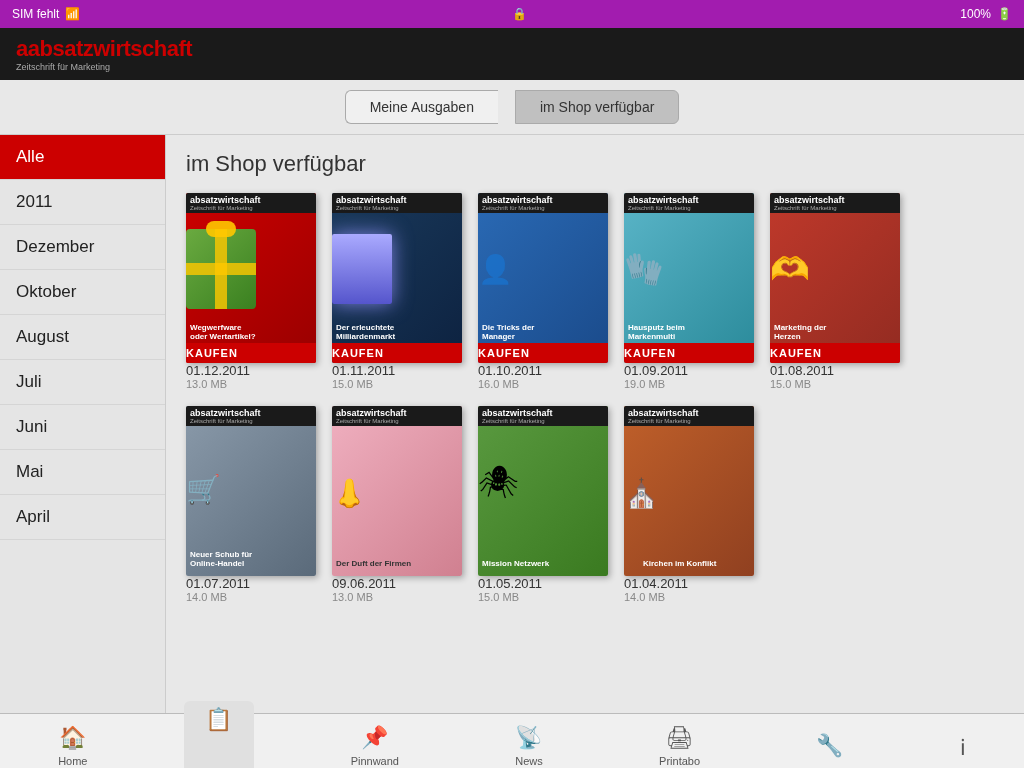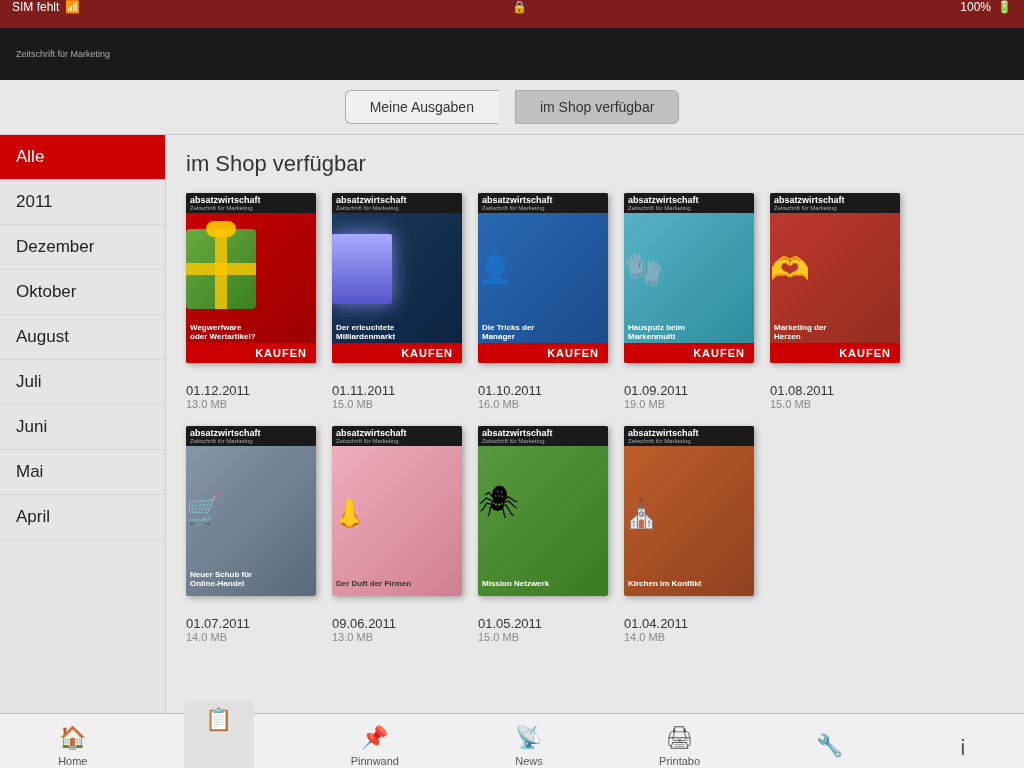--- a/index.html
+++ b/index.html
@@ -1,23 +1,23 @@
 <!DOCTYPE html>
 <html><head>
   <meta charset="utf-8">
   <style>
     * { box-sizing: border-box; margin: 0; padding: 0; }
     body { font-family: -apple-system, 'Helvetica Neue', Arial, sans-serif; background: #d0d0d0; width: 1024px; height: 768px; overflow: hidden; position: relative; }
 
     
     .status-bar {
-      background: #7f1d1d;
+      background: #a21caf;
       height: 28px;
       display: flex;
-      align-items: flex-start;
+      align-items: center;
       justify-content: space-between;
       padding: 0 12px;
       color: white;
       font-size: 12px;
     }
     .status-left { display: flex; align-items: center; gap: 6px; }
     .status-right { display: flex; align-items: center; gap: 6px; }
 
     
     .header {
@@ -133,30 +133,30 @@
     }
     .cover-brand-bar .brand-text { color: white; font-size: 9px; font-weight: bold; }
     .cover-brand-bar .brand-sub { color: #aaa; font-size: 6px; }
     .kaufen-badge {
       position: absolute;
       bottom: 0;
       left: 0;
       right: 0;
       background: #cc0000;
       color: white;
-      text-align: right;
+      text-align: left;
       font-size: 11px;
       font-weight: bold;
-      padding: 4px 9px;
+      padding: 4px 0;
       letter-spacing: 1px;
     }
     .magazine-date {
       font-size: 13px;
       color: #333;
-      margin-top: 20px;
+      margin-top: 0;
     }
     .magazine-size {
       font-size: 11px;
       color: #888;
     }
 
     
     .cover-red { background: linear-gradient(135deg, #cc0000 0%, #990000 100%); }
     .cover-darkblue { background: linear-gradient(135deg, #1a3a5c 0%, #0d2240 100%); }
     .cover-blue { background: linear-gradient(135deg, #2a6ab5 0%, #1a4a8a 100%); }
@@ -201,20 +201,23 @@
   </div>
   <div>🔒</div>
   <div class="status-right">
     <span>100%</span>
     <span>🔋</span>
   </div>
 </div>
 
 <div class="header">
   <div class="header-logo">
+    <div class="brand">
+      <span style="color:#cc0000;">a</span><span>absatzwirtschaft</span>
+    </div>
     <div class="subtitle">Zeitschrift für Marketing</div>
   </div>
 </div>
 
 <div class="tab-switcher">
   <button class="tab-btn">Meine Ausgaben</button>
   <button class="tab-btn active">im Shop verfügbar</button>
 </div>
 
 <div class="main-layout">
@@ -385,21 +388,21 @@
       <div class="magazine-item">
         <div class="magazine-cover">
           <div class="cover-bg cover-orange" style="display:flex;flex-direction:column;height:100%;padding:0;">
             <div class="cover-brand-bar">
               <div class="brand-text">absatzwirtschaft</div>
               <div class="brand-sub">Zeitschrift für Marketing</div>
             </div>
             <div style="flex:1;display:flex;align-items:center;justify-content:center;">
               <div style="font-size:28px;">⛪</div>
             </div>
-            <div style="padding:2px 4px 8px;font-size:8px;color:white;font-weight:bold;">Kirchen im Konflikt</div>
+            <div style="padding:2px 19px 8px;font-size:8px;color:white;font-weight:bold;">Kirchen im Konflikt</div>
           </div>
         </div>
         <div class="magazine-date">01.04.2011</div>
         <div class="magazine-size">14.0 MB</div>
       </div>
 
     </div>
   </div>
 </div>
 

